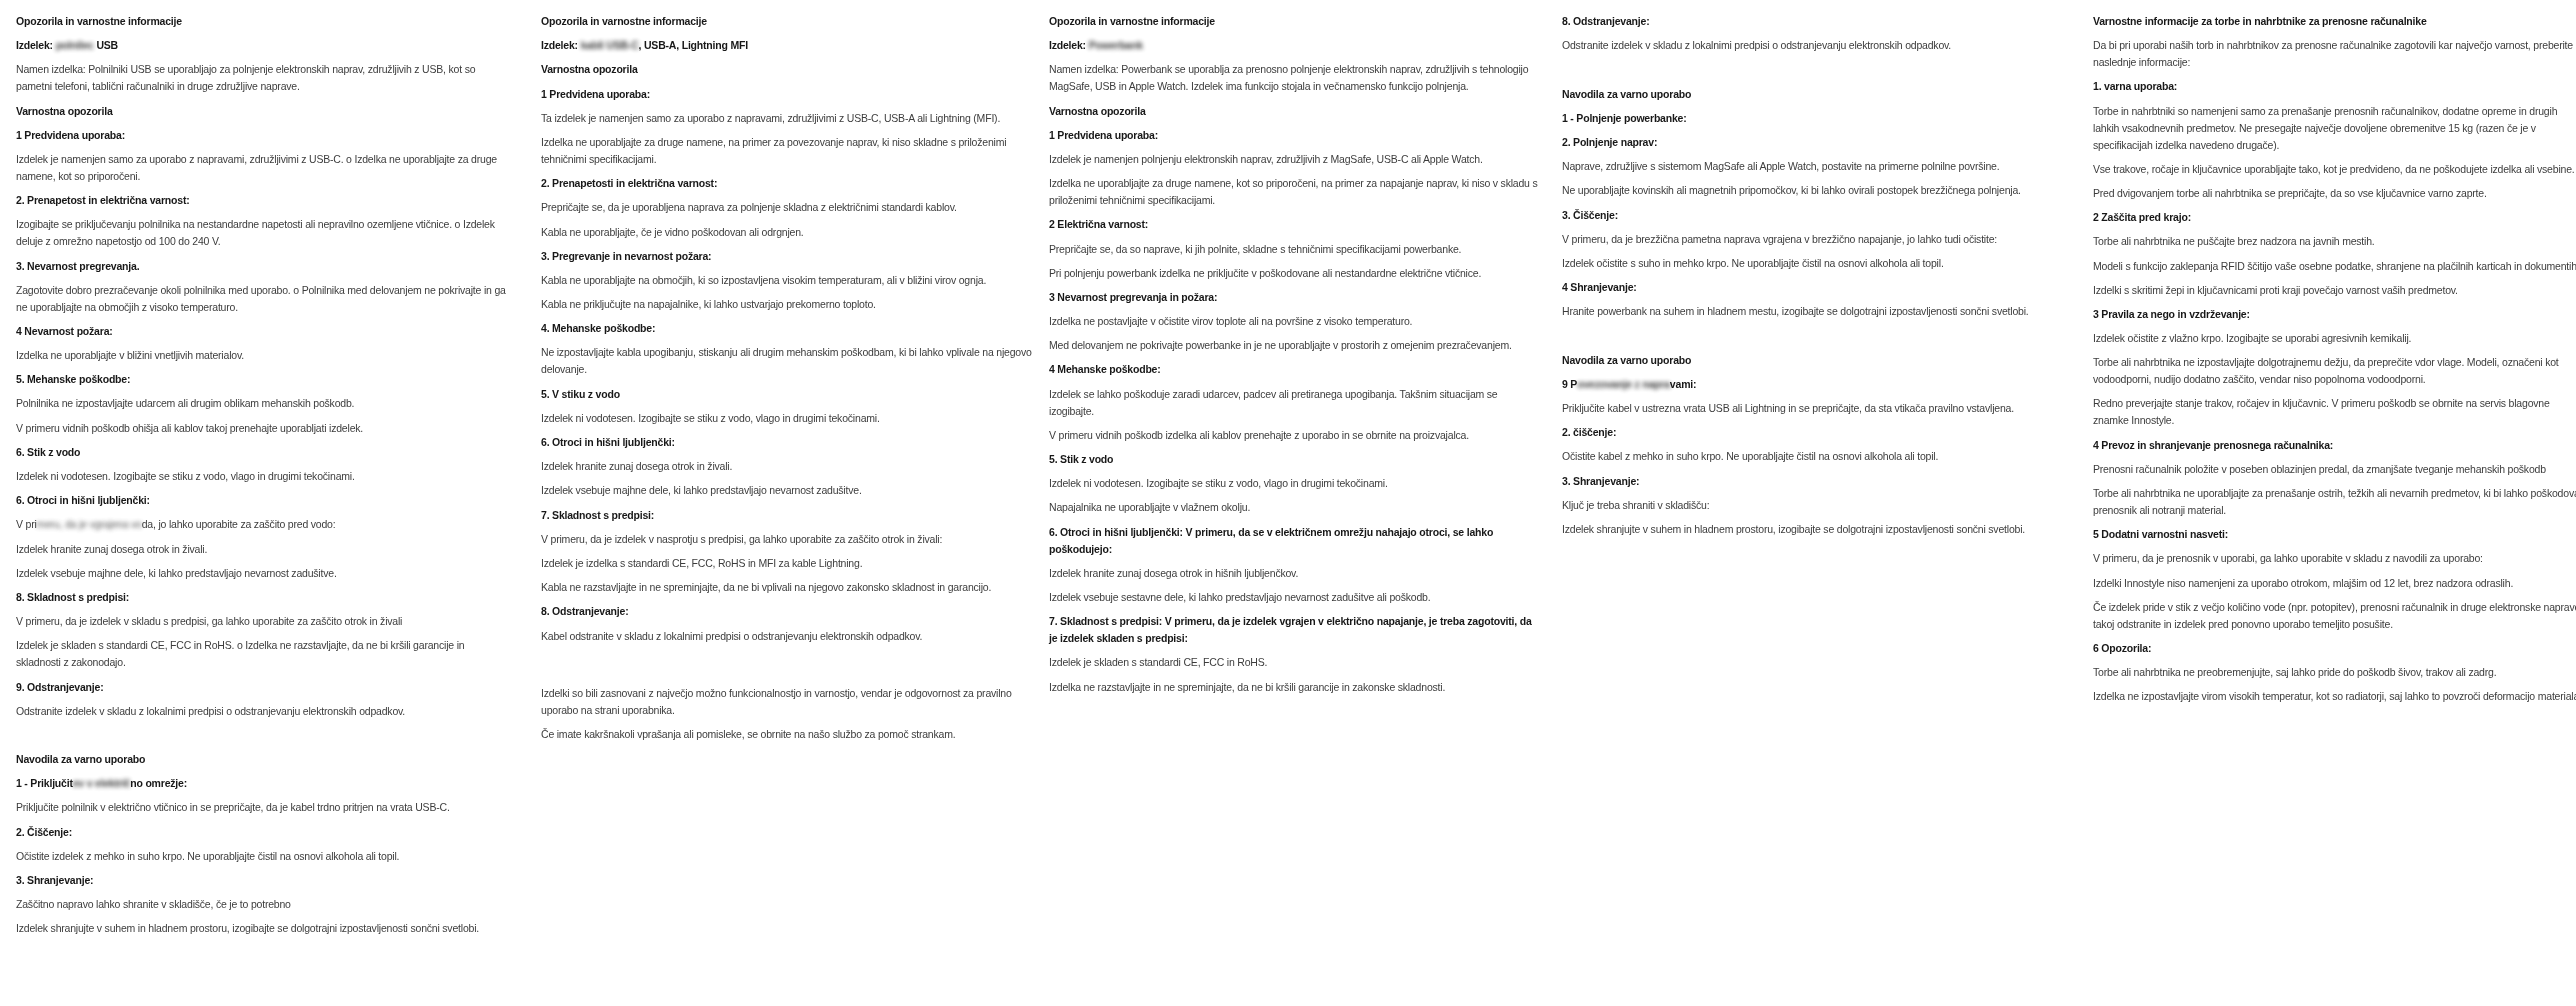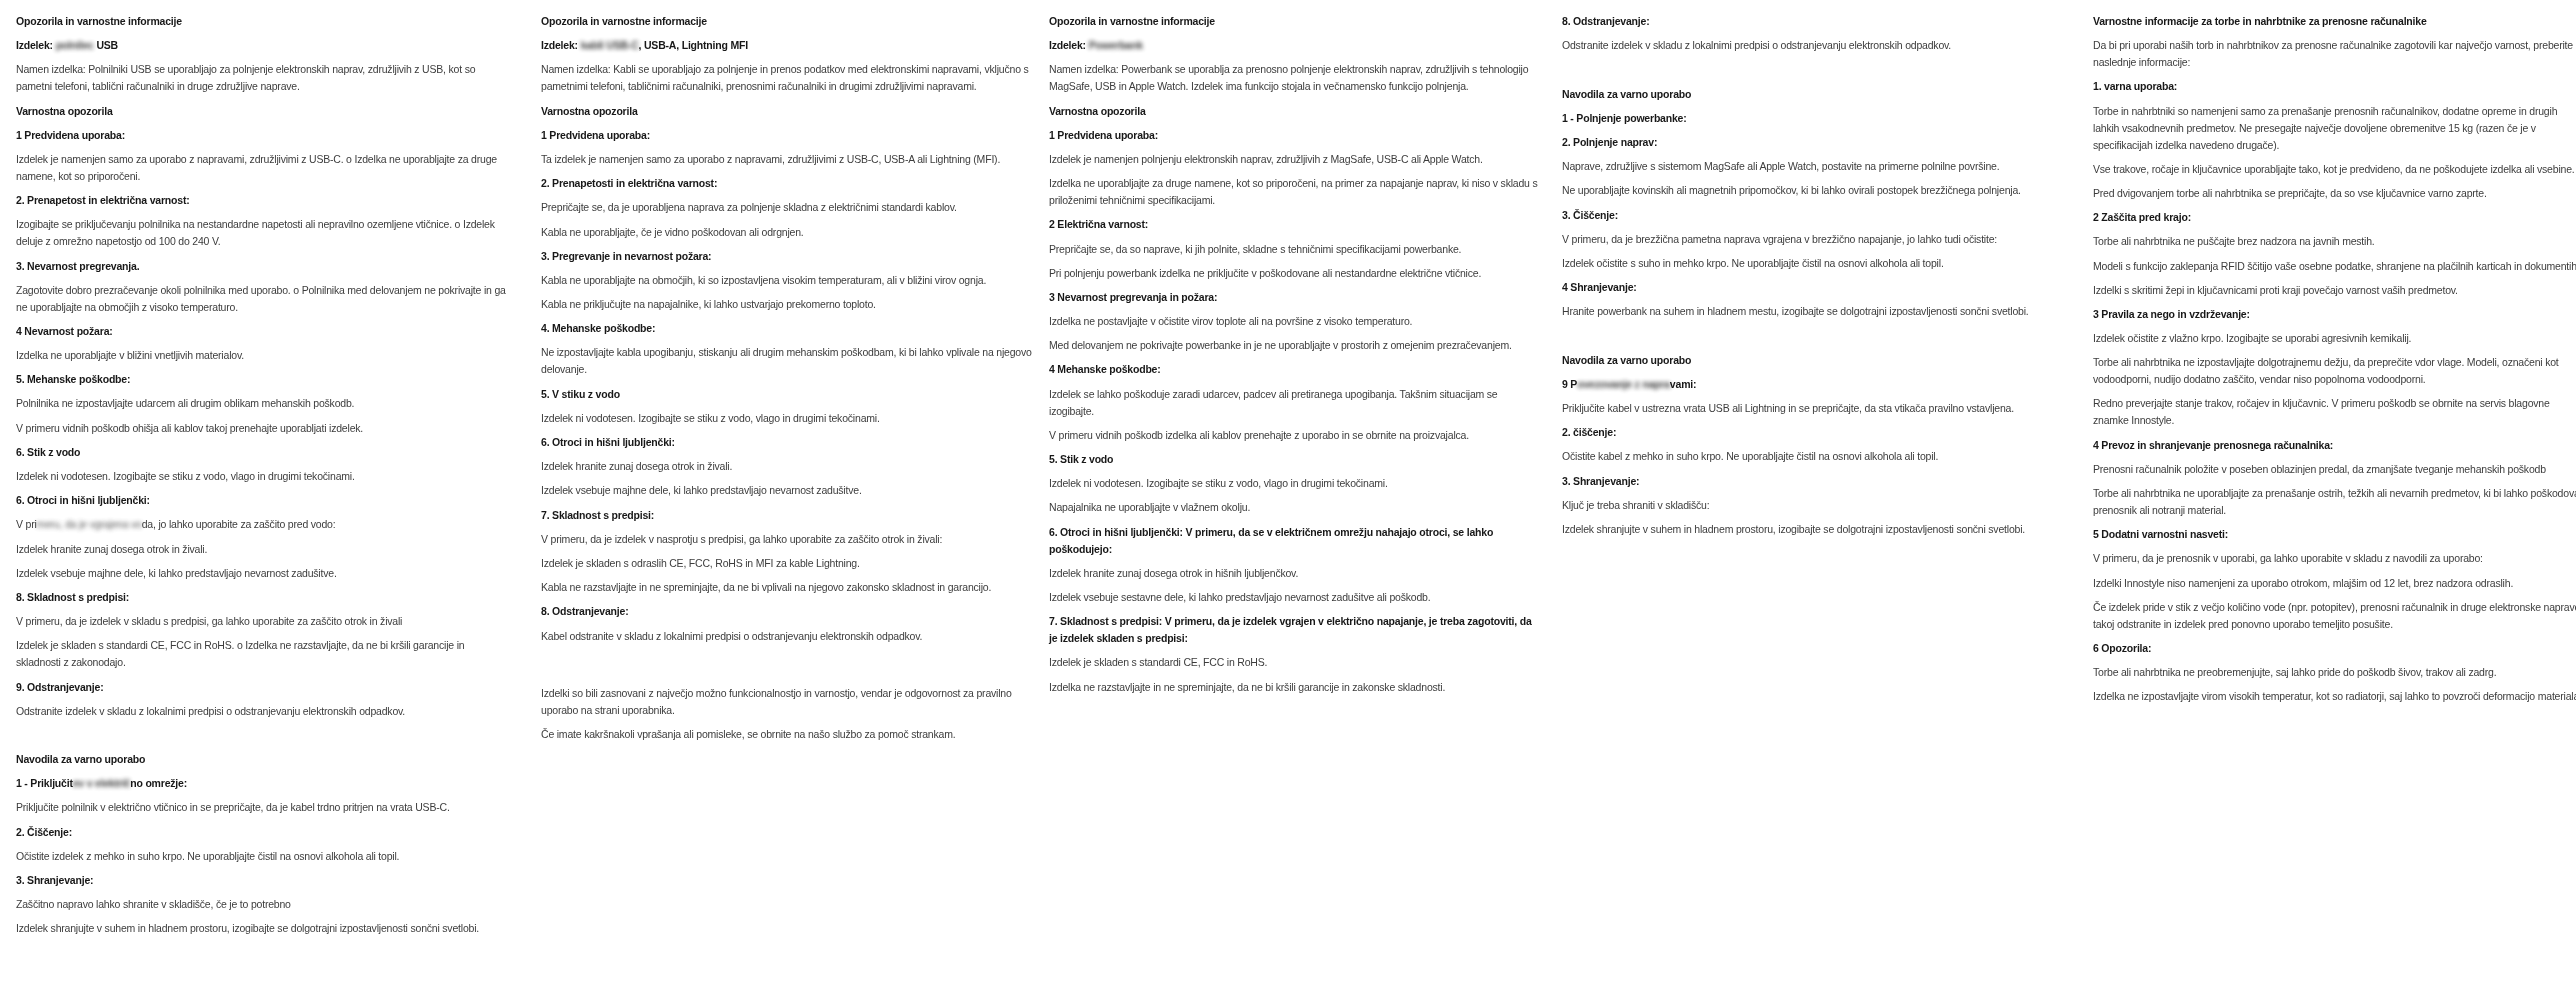--- a/index.html
+++ b/index.html
@@ -61,40 +61,40 @@
     <h3>2. Čiščenje:</h3>
     <p>Očistite izdelek z mehko in suho krpo. Ne uporabljajte čistil na osnovi alkohola ali topil.</p>
     <h3>3. Shranjevanje:</h3>
     <p>Zaščitno napravo lahko shranite v skladišče, če je to potrebno</p>
     <p>Izdelek shranjujte v suhem in hladnem prostoru, izogibajte se dolgotrajni izpostavljenosti sončni svetlobi.</p>
   </div>
 
   <div class="col c2">
     <h2>Opozorila in varnostne informacije</h2>
     <h3><span>Izdelek: </span><span class="sm">kabli USB-C</span><span>, USB-A, Lightning MFI</span></h3>
-    <p>Namen izdelka: Kabli se uporabljajo za polnjenje in prenos podatkov med elektronskimi napravami, vključno s pametnimi telefoni, tabličnimi računalniki, prenosnimi računalniki in drugimi združljivimi napravami.</p>
     <h3>Varnostna opozorila</h3>
     <h3>1 Predvidena uporaba:</h3>
     <p>Ta izdelek je namenjen samo za uporabo z napravami, združljivimi z USB-C, USB-A ali Lightning (MFI).</p>
+    <p>Izdelka ne uporabljajte za druge namene, na primer za povezovanje naprav, ki niso skladne s priloženimi tehničnimi specifikacijami.</p>
     <h3>2. Prenapetosti in električna varnost:</h3>
     <p>Prepričajte se, da je uporabljena naprava za polnjenje skladna z električnimi standardi kablov.</p>
     <p>Kabla ne uporabljajte, če je vidno poškodovan ali odrgnjen.</p>
     <h3>3. Pregrevanje in nevarnost požara:</h3>
     <p>Kabla ne uporabljajte na območjih, ki so izpostavljena visokim temperaturam, ali v bližini virov ognja.</p>
     <p>Kabla ne priključujte na napajalnike, ki lahko ustvarjajo prekomerno toploto.</p>
     <h3>4. Mehanske poškodbe:</h3>
     <p>Ne izpostavljajte kabla upogibanju, stiskanju ali drugim mehanskim poškodbam, ki bi lahko vplivale na njegovo delovanje.</p>
     <h3>5. V stiku z vodo</h3>
     <p>Izdelek ni vodotesen. Izogibajte se stiku z vodo, vlago in drugimi tekočinami.</p>
     <h3>6. Otroci in hišni ljubljenčki:</h3>
     <p>Izdelek hranite zunaj dosega otrok in živali.</p>
     <p>Izdelek vsebuje majhne dele, ki lahko predstavljajo nevarnost zadušitve.</p>
     <h3>7. Skladnost s predpisi:</h3>
     <p>V primeru, da je izdelek v nasprotju s predpisi, ga lahko uporabite za zaščito otrok in živali:</p>
-    <p>Izdelek je skladen s odraslih CE, FCC, RoHS in MFI za kable Lightning.</p>
+    <p>Izdelek je izdelka s standardi CE, FCC, RoHS in MFI za kable Lightning.</p>
     <p>Kabla ne razstavljajte in ne spreminjajte, da ne bi vplivali na njegovo zakonsko skladnost in garancijo.</p>
     <h3>8. Odstranjevanje:</h3>
     <p>Kabel odstranite v skladu z lokalnimi predpisi o odstranjevanju elektronskih odpadkov.</p>
     <div class="gap tall"></div>
     <p>Izdelki so bili zasnovani z največjo možno funkcionalnostjo in varnostjo, vendar je odgovornost za pravilno uporabo na strani uporabnika.</p>
     <p>Če imate kakršnakoli vprašanja ali pomisleke, se obrnite na našo službo za pomoč strankam.</p>
   </div>
 
   <div class="col c3">
     <h2>Opozorila in varnostne informacije</h2>

